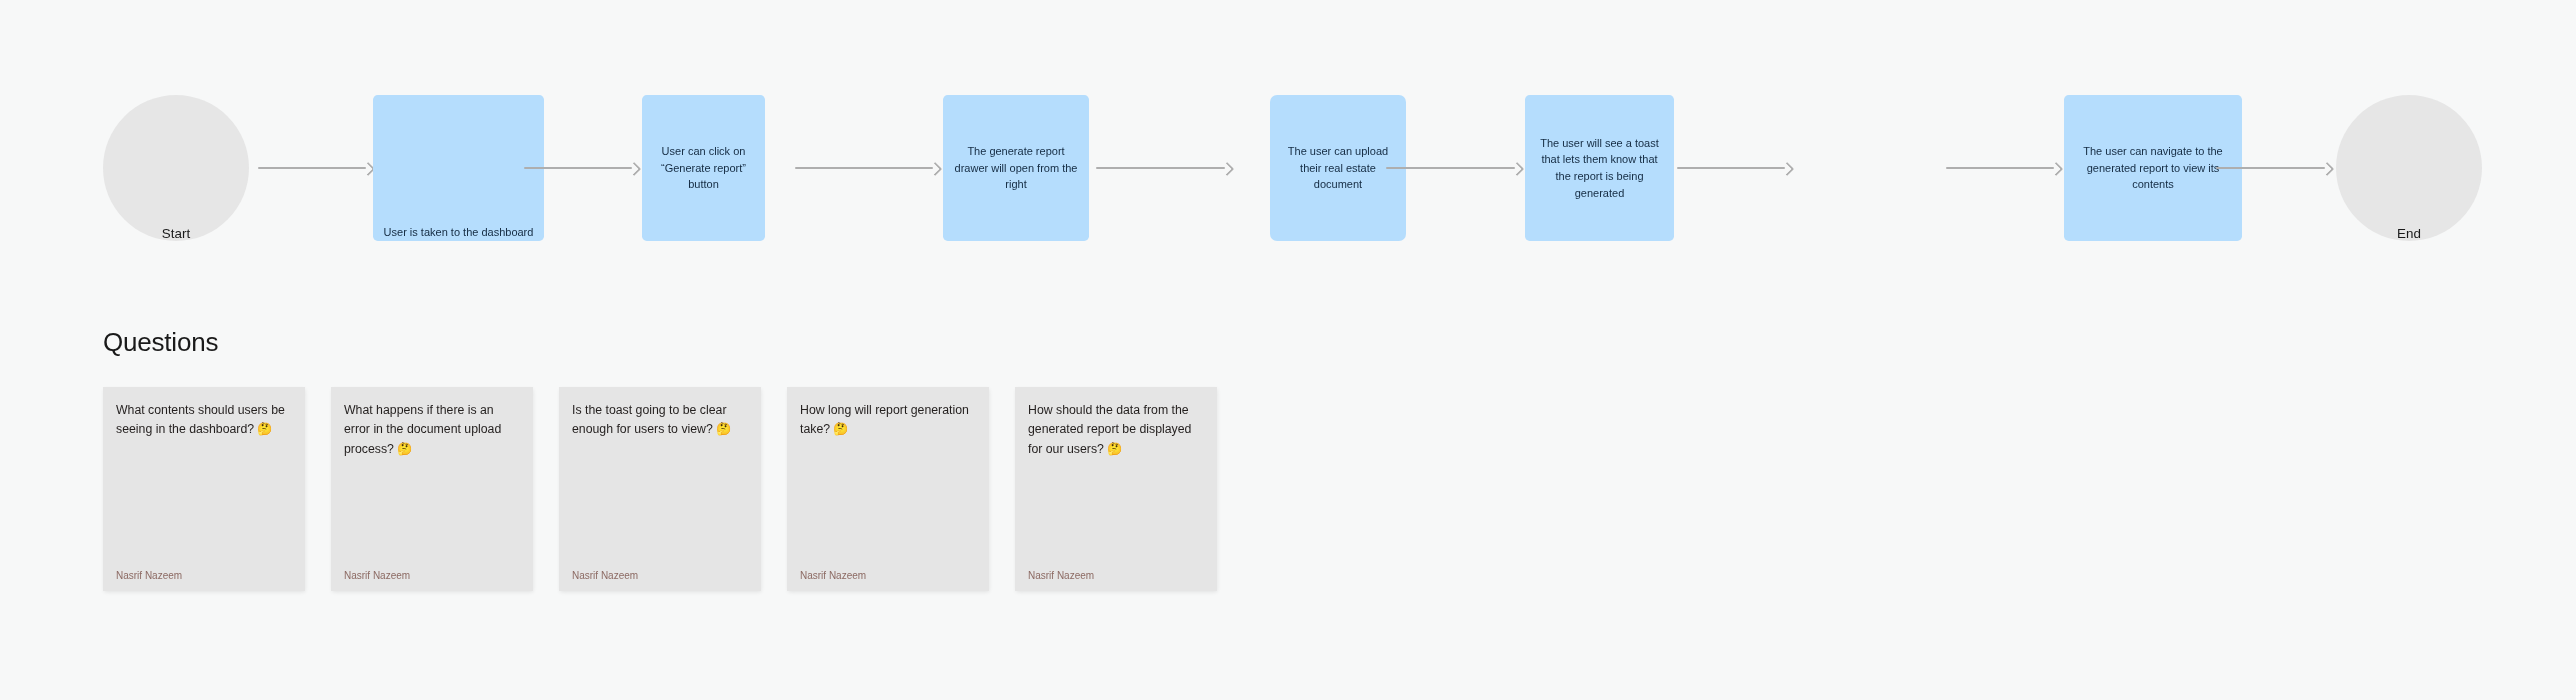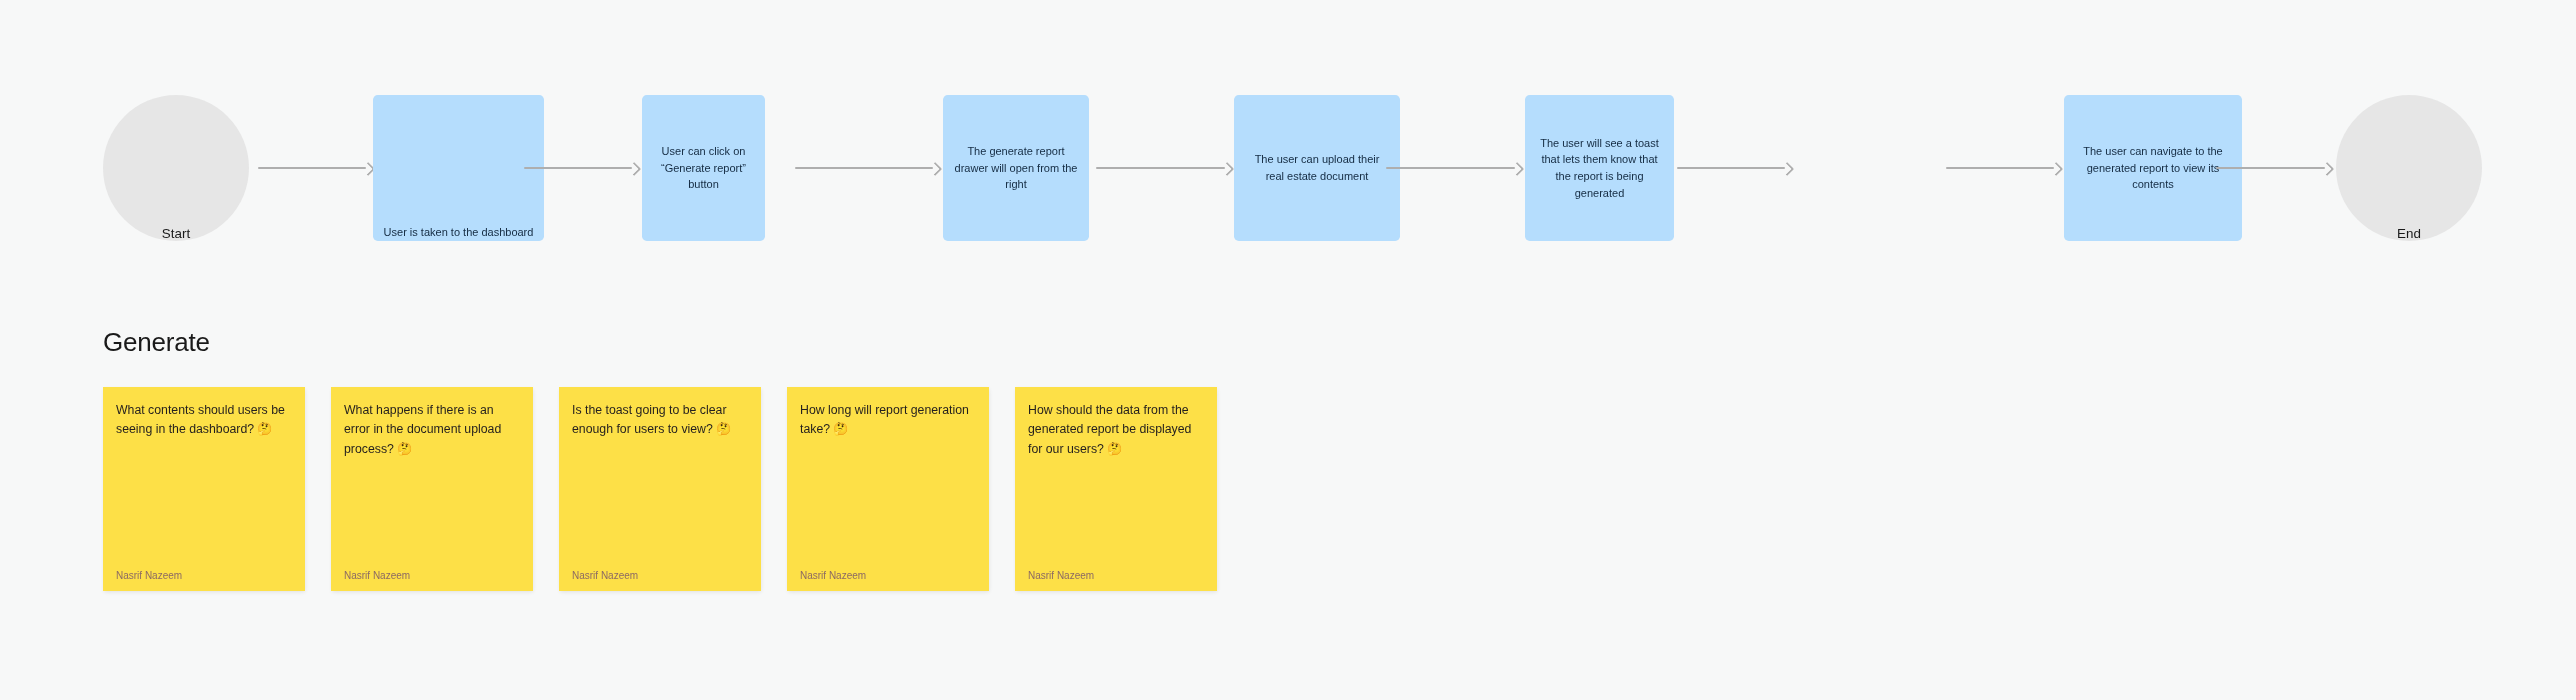--- a/index.html
+++ b/index.html
@@ -93,21 +93,21 @@
   }
   #notes-row {
     position: absolute;
     left: 103px; top: 387px;
     display: flex;
     gap: 26px;
   }
   .sticky-note {
     width: 202px;
     height: 204px;
-    background: #fde047;
+    background: #e5e5e5;
     box-shadow: 1.2px 1.8px 4.1px rgba(0,0,0,0.09);
     box-sizing: border-box;
     padding: 14px 13px 10.5px 13px;
     display: flex;
     flex-direction: column;
     justify-content: space-between;
   }
   .note-text {
     color: #231f1e;
     font-size: 12.3px;
@@ -155,21 +155,21 @@
 
     <div class="flow-step" style="left:943px; width:146px;">
       <span class="step-text">The generate report drawer will open from the right</span>
     </div>
 
     <div class="connector" style="left:1096px; width:137px;">
       <div class="shaft"></div>
       <div class="head"></div>
     </div>
 
-    <div class="flow-step" style="left:1234px; width:166px;">
+    <div class="flow-step" style="left:1270px; width:136px;border-radius:7px;">
       <span class="step-text">The user can upload their real estate document</span>
     </div>
 
     <div class="connector" style="left:1386px; width:137px;">
       <div class="shaft"></div>
       <div class="head"></div>
     </div>
 
     <div class="flow-step" style="left:1525px; width:149px;justify-content:center;">
       <span class="step-text">The user will see a toast that lets them know that the report is being generated</span>
@@ -194,21 +194,21 @@
       <div class="shaft"></div>
       <div class="head"></div>
     </div>
 
     <div class="terminator" id="end-node">
       <span>End</span>
     </div>
 
   </div>
 
-  <div id="questions-title">Generate</div>
+  <div id="questions-title">Questions</div>
 
   <div id="notes-row">
 
     <div class="sticky-note">
       <div class="note-text">What contents should users be seeing in the dashboard? 🤔</div>
       <div class="note-author">Nasrif Nazeem</div>
     </div>
 
     <div class="sticky-note">
       <div class="note-text">What happens if there is an error in the document upload process? 🤔</div>

